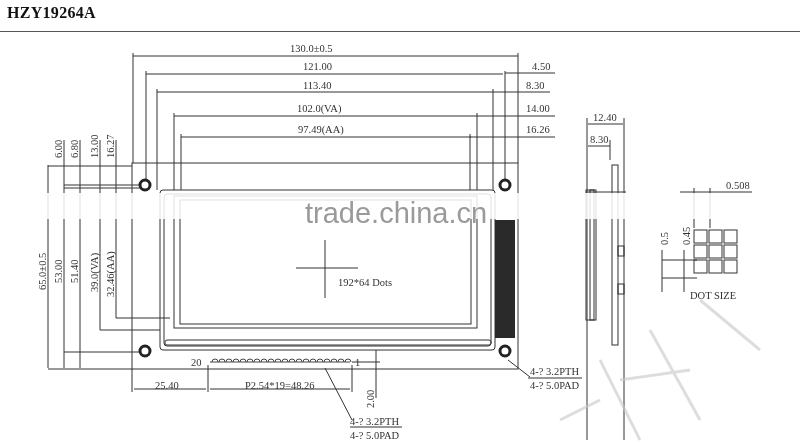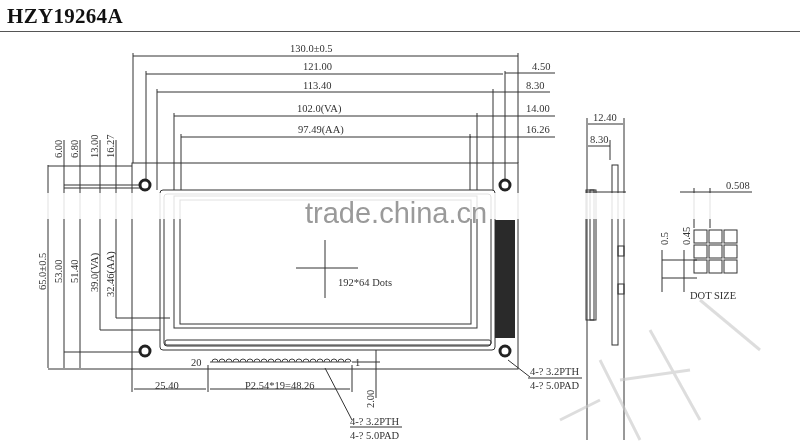--- a/index.html
+++ b/index.html
@@ -1,18 +1,18 @@
 <!DOCTYPE html>
 <html><head>
 <meta charset="utf-8">
 <style>
   html, body { margin:0; padding:0; background:#ffffff; }
   body { width:800px; height:444px; position:relative; overflow:hidden;
          font-family:"Liberation Serif", "DejaVu Serif", serif; color:#222; }
-  .title { position:absolute; left:7px; top:4px; font-size:21px; font-weight:bold; letter-spacing:0.3px; color:#111; }
+  .title { position:absolute; left:7px; top:4px; font-size:16px; font-weight:bold; letter-spacing:0.3px; color:#111; }
   .title-rule { position:absolute; left:0; top:31px; width:800px; height:1px; background:#555; }
   svg { position:absolute; left:0; top:0; }
   .dim { font-family:"Liberation Serif", "DejaVu Serif", serif; font-size:10.5px; fill:#333; }
   .dimv { font-family:"Liberation Serif", "DejaVu Serif", serif; font-size:10.5px; fill:#333; }
   .wm { font-family:"Liberation Sans", "DejaVu Sans", sans-serif; font-size:29px; fill:#9a9a9a; }
 </style>
 </head>
 <body>
 
 <div class="title">HZY19264A</div>

